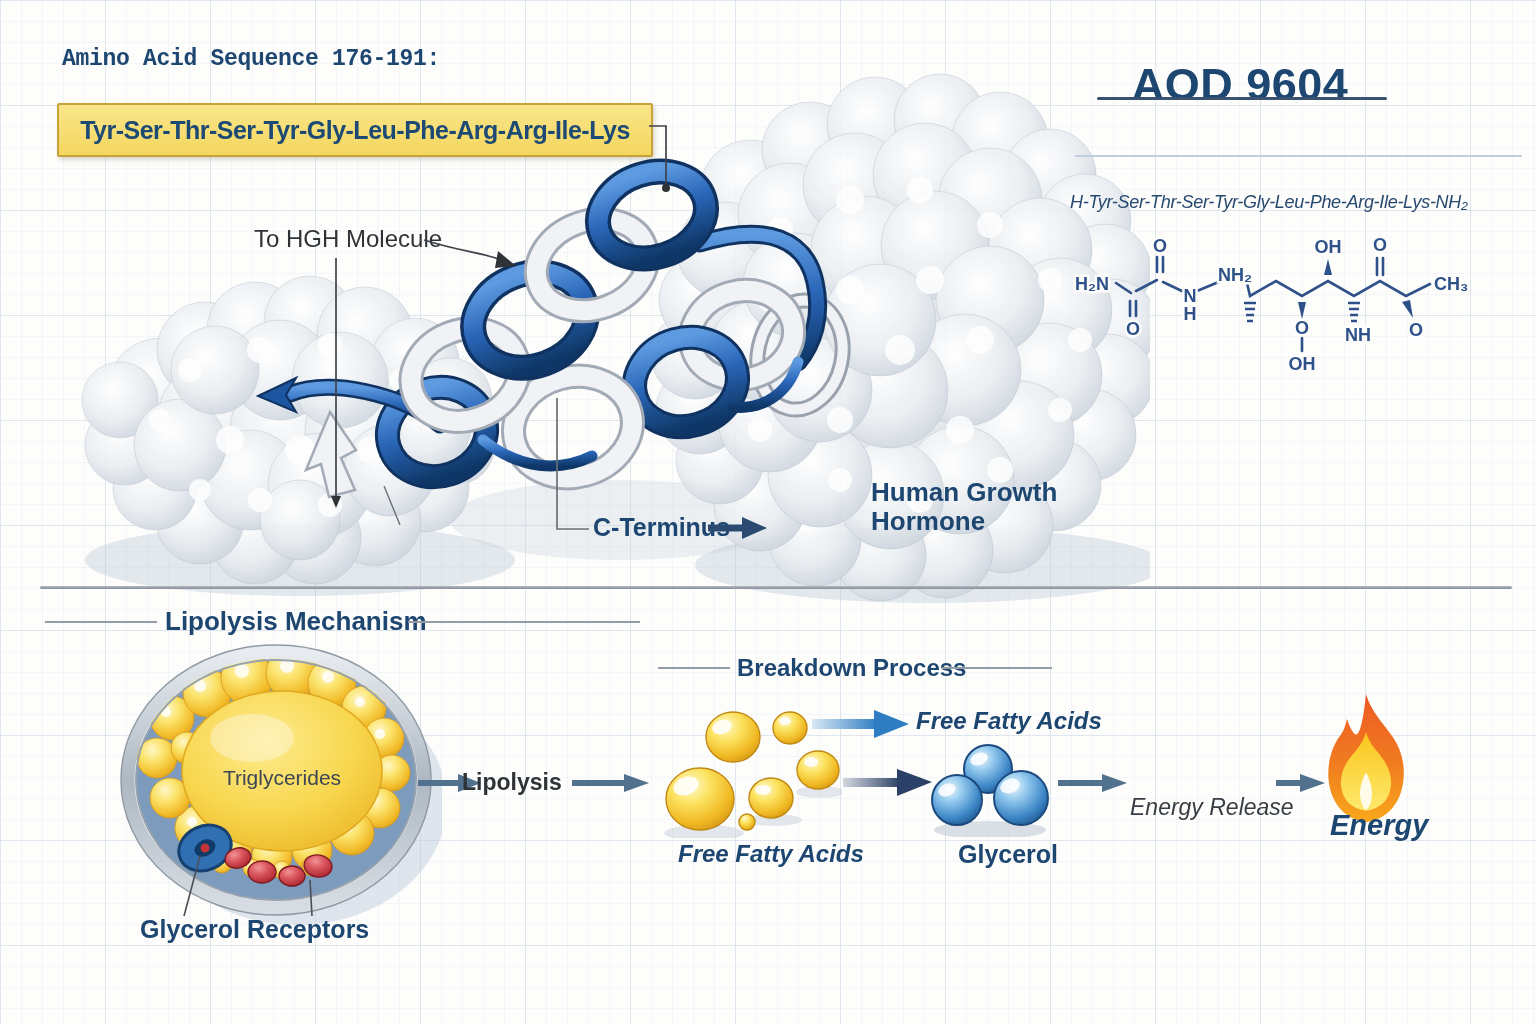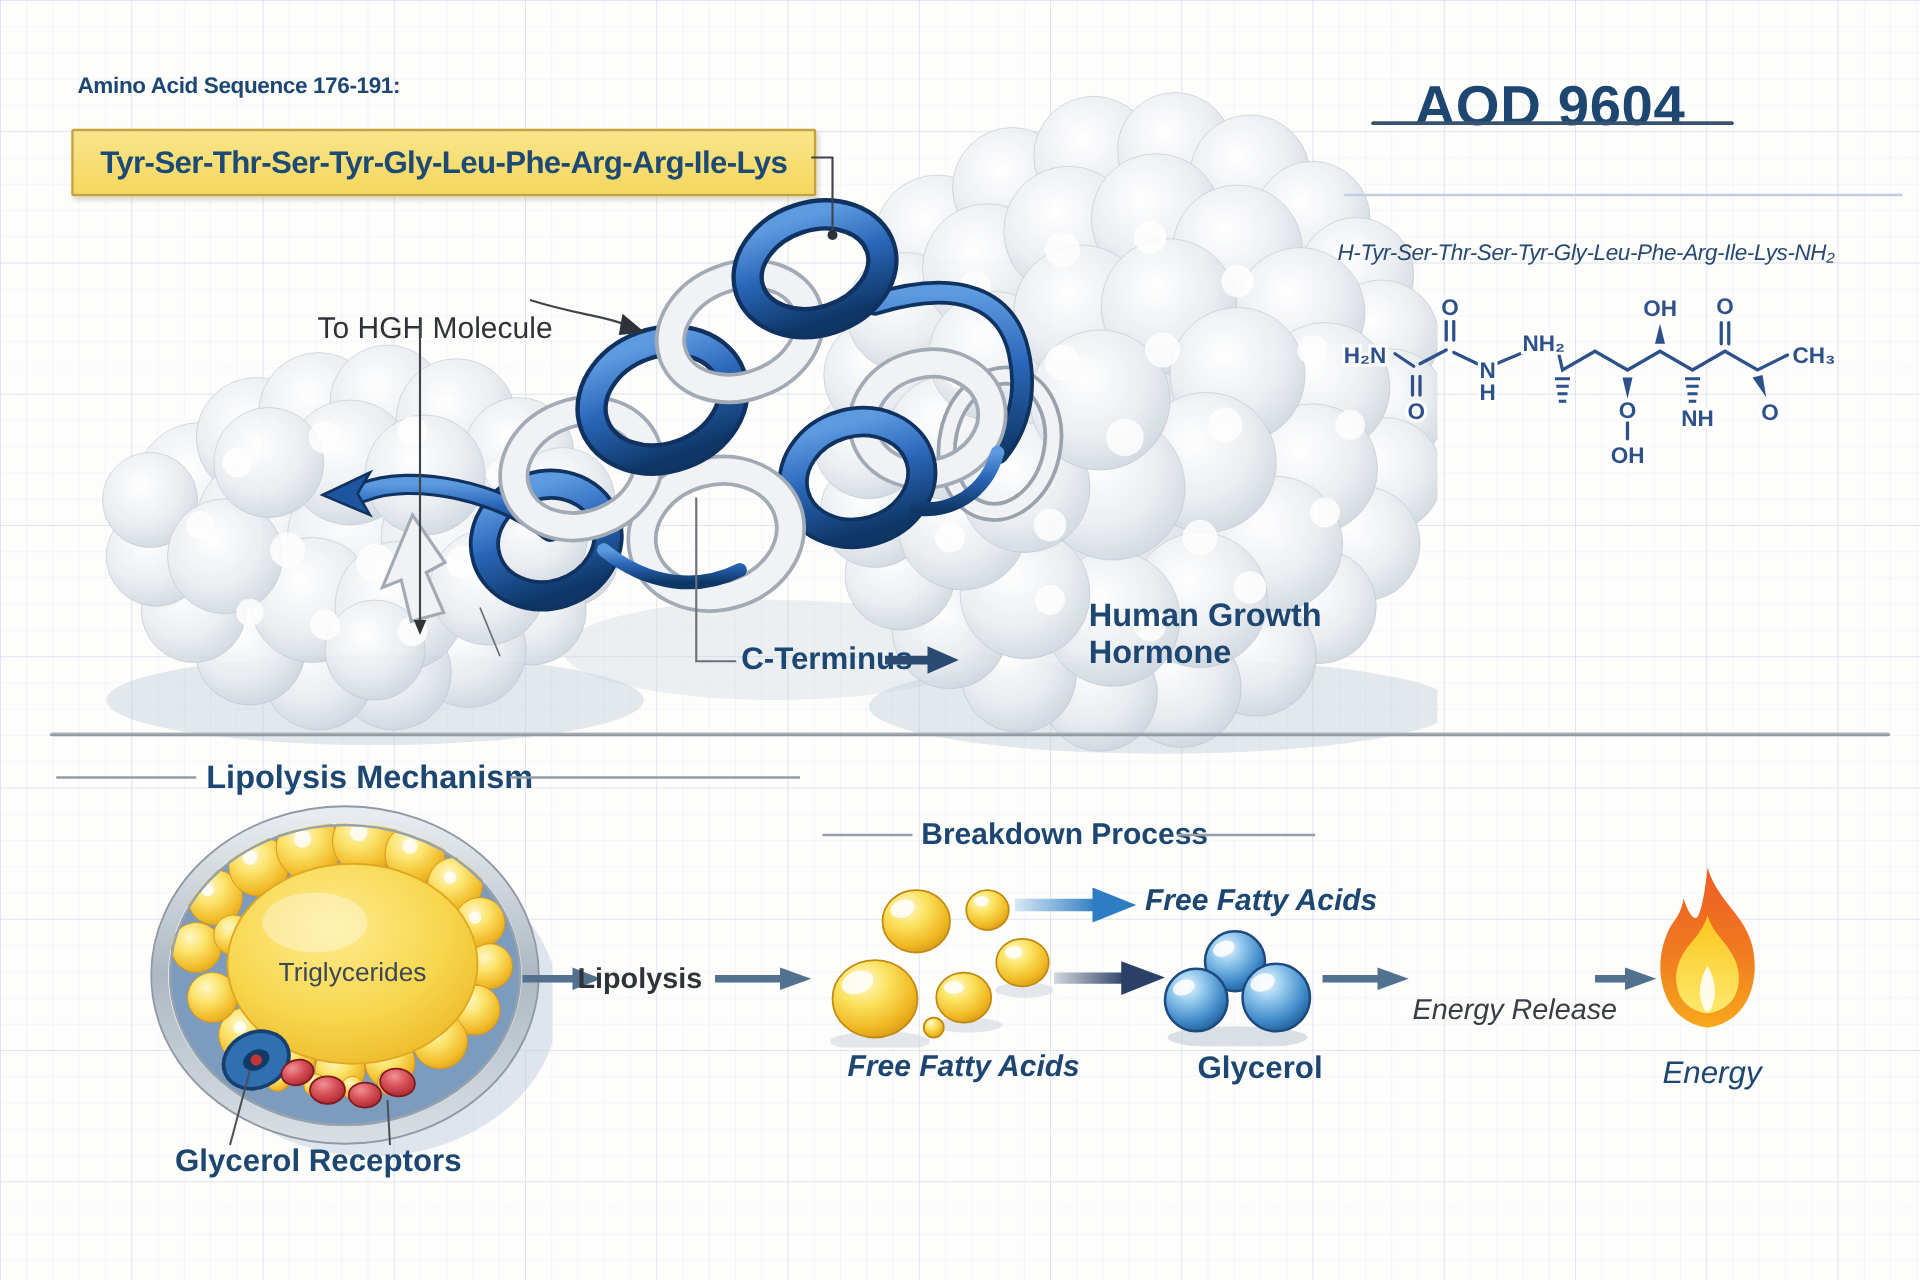--- a/index.html
+++ b/index.html
@@ -9,47 +9,47 @@
     background-image:
       linear-gradient(rgba(198,210,228,.45) 1px, transparent 1px),
       linear-gradient(90deg, rgba(198,210,228,.45) 1px, transparent 1px),
       linear-gradient(rgba(210,219,232,.22) 1px, transparent 1px),
       linear-gradient(90deg, rgba(210,219,232,.22) 1px, transparent 1px);
     background-size:105px 105px,105px 105px,21px 21px,21px 21px;
     font-family:"Liberation Sans","DejaVu Sans",sans-serif;
     color:#1d4671;
   }
   .abs{position:absolute;}
-  .seq-heading{left:62px;top:58px;font-size:18px;font-weight:bold;letter-spacing:-0.3px;color:#1d4671;}
+  .seq-heading{left:62px;top:46px;font-size:23px;font-weight:bold;letter-spacing:-0.3px;color:#1d4671;font-family:Liberation Mono, monospace;}
   .seq-box{
     left:57px;top:103px;width:592px;height:50px;
     background:linear-gradient(180deg,#f9e58a,#f4d75f);
     border:2px solid #c6a33a;border-radius:2px;
     display:flex;align-items:center;justify-content:center;
     font-size:25px;font-weight:bold;letter-spacing:-0.5px;color:#1c4a74;
     box-shadow:2px 3px 4px rgba(120,110,60,.25);
   }
-  .to-hgh{left:254px;top:225px;font-size:24px;font-weight:500;color:#2f3338;margin-top:24px;}
+  .to-hgh{left:254px;top:225px;font-size:24px;font-weight:500;color:#2f3338;}
   .c-terminus{left:593px;top:513px;font-size:25px;font-weight:bold;}
   .hgh-label{left:871px;top:478px;font-size:26px;font-weight:bold;line-height:1.12;}
   .panel-title{left:1088px;top:48px;width:304px;text-align:center;font-size:45px;font-weight:bold;letter-spacing:0.5px;margin-top:11px;}
   .panel-underline{left:1097px;top:97px;width:290px;height:3px;background:#39526f;border-radius:2px;}
   .panel-formula{left:1088px;top:104px;width:304px;text-align:center;font-size:27px;font-weight:bold;}
   .panel-divider{left:1075px;top:155px;width:447px;height:2px;background:#c2cedd;}
   .pep-seq{left:1070px;top:192px;width:455px;font-size:18px;font-style:italic;letter-spacing:-0.3px;color:#27486f;white-space:nowrap;}
   .big-divider{left:40px;top:586px;width:1472px;height:3px;border-radius:2px;background:linear-gradient(180deg,#b3b9c0,#878e97);}
   .lip-title{left:165px;top:606px;font-size:26px;font-weight:bold;}
   .rule{height:2px;background:#949ca6;}
   .breakdown-title{left:737px;top:654px;font-size:24px;font-weight:bold;}
   .lipolysis-label{left:462px;top:769px;font-size:23px;font-weight:700;color:#2e3338;}
   .ffa-bottom{left:678px;top:840px;font-size:24px;font-style:italic;font-weight:600;}
   .ffa-top{left:916px;top:707px;font-size:24px;font-style:italic;font-weight:600;}
   .glycerol-label{left:958px;top:840px;font-size:25px;font-weight:600;}
   .energy-release{left:1130px;top:794px;font-size:23px;font-style:italic;font-weight:500;color:#383d44;}
-  .energy-label{left:1330px;top:844px;font-size:25px;font-style:italic;font-weight:normal;}
+  .energy-label{left:1330px;top:809px;font-size:29px;font-style:italic;font-weight:bold;}
   .hormone-receptors{left:140px;top:915px;font-size:25px;font-weight:bold;}
   svg text{font-family:"Liberation Sans","DejaVu Sans",sans-serif;}
   text.halo{stroke:#fdfdfc;stroke-width:5px;paint-order:stroke;}
 </style>
 </head>
 <body>
 
 <div class="page">
 
   <div class="abs seq-heading">Amino Acid Sequence 176-191:</div>

